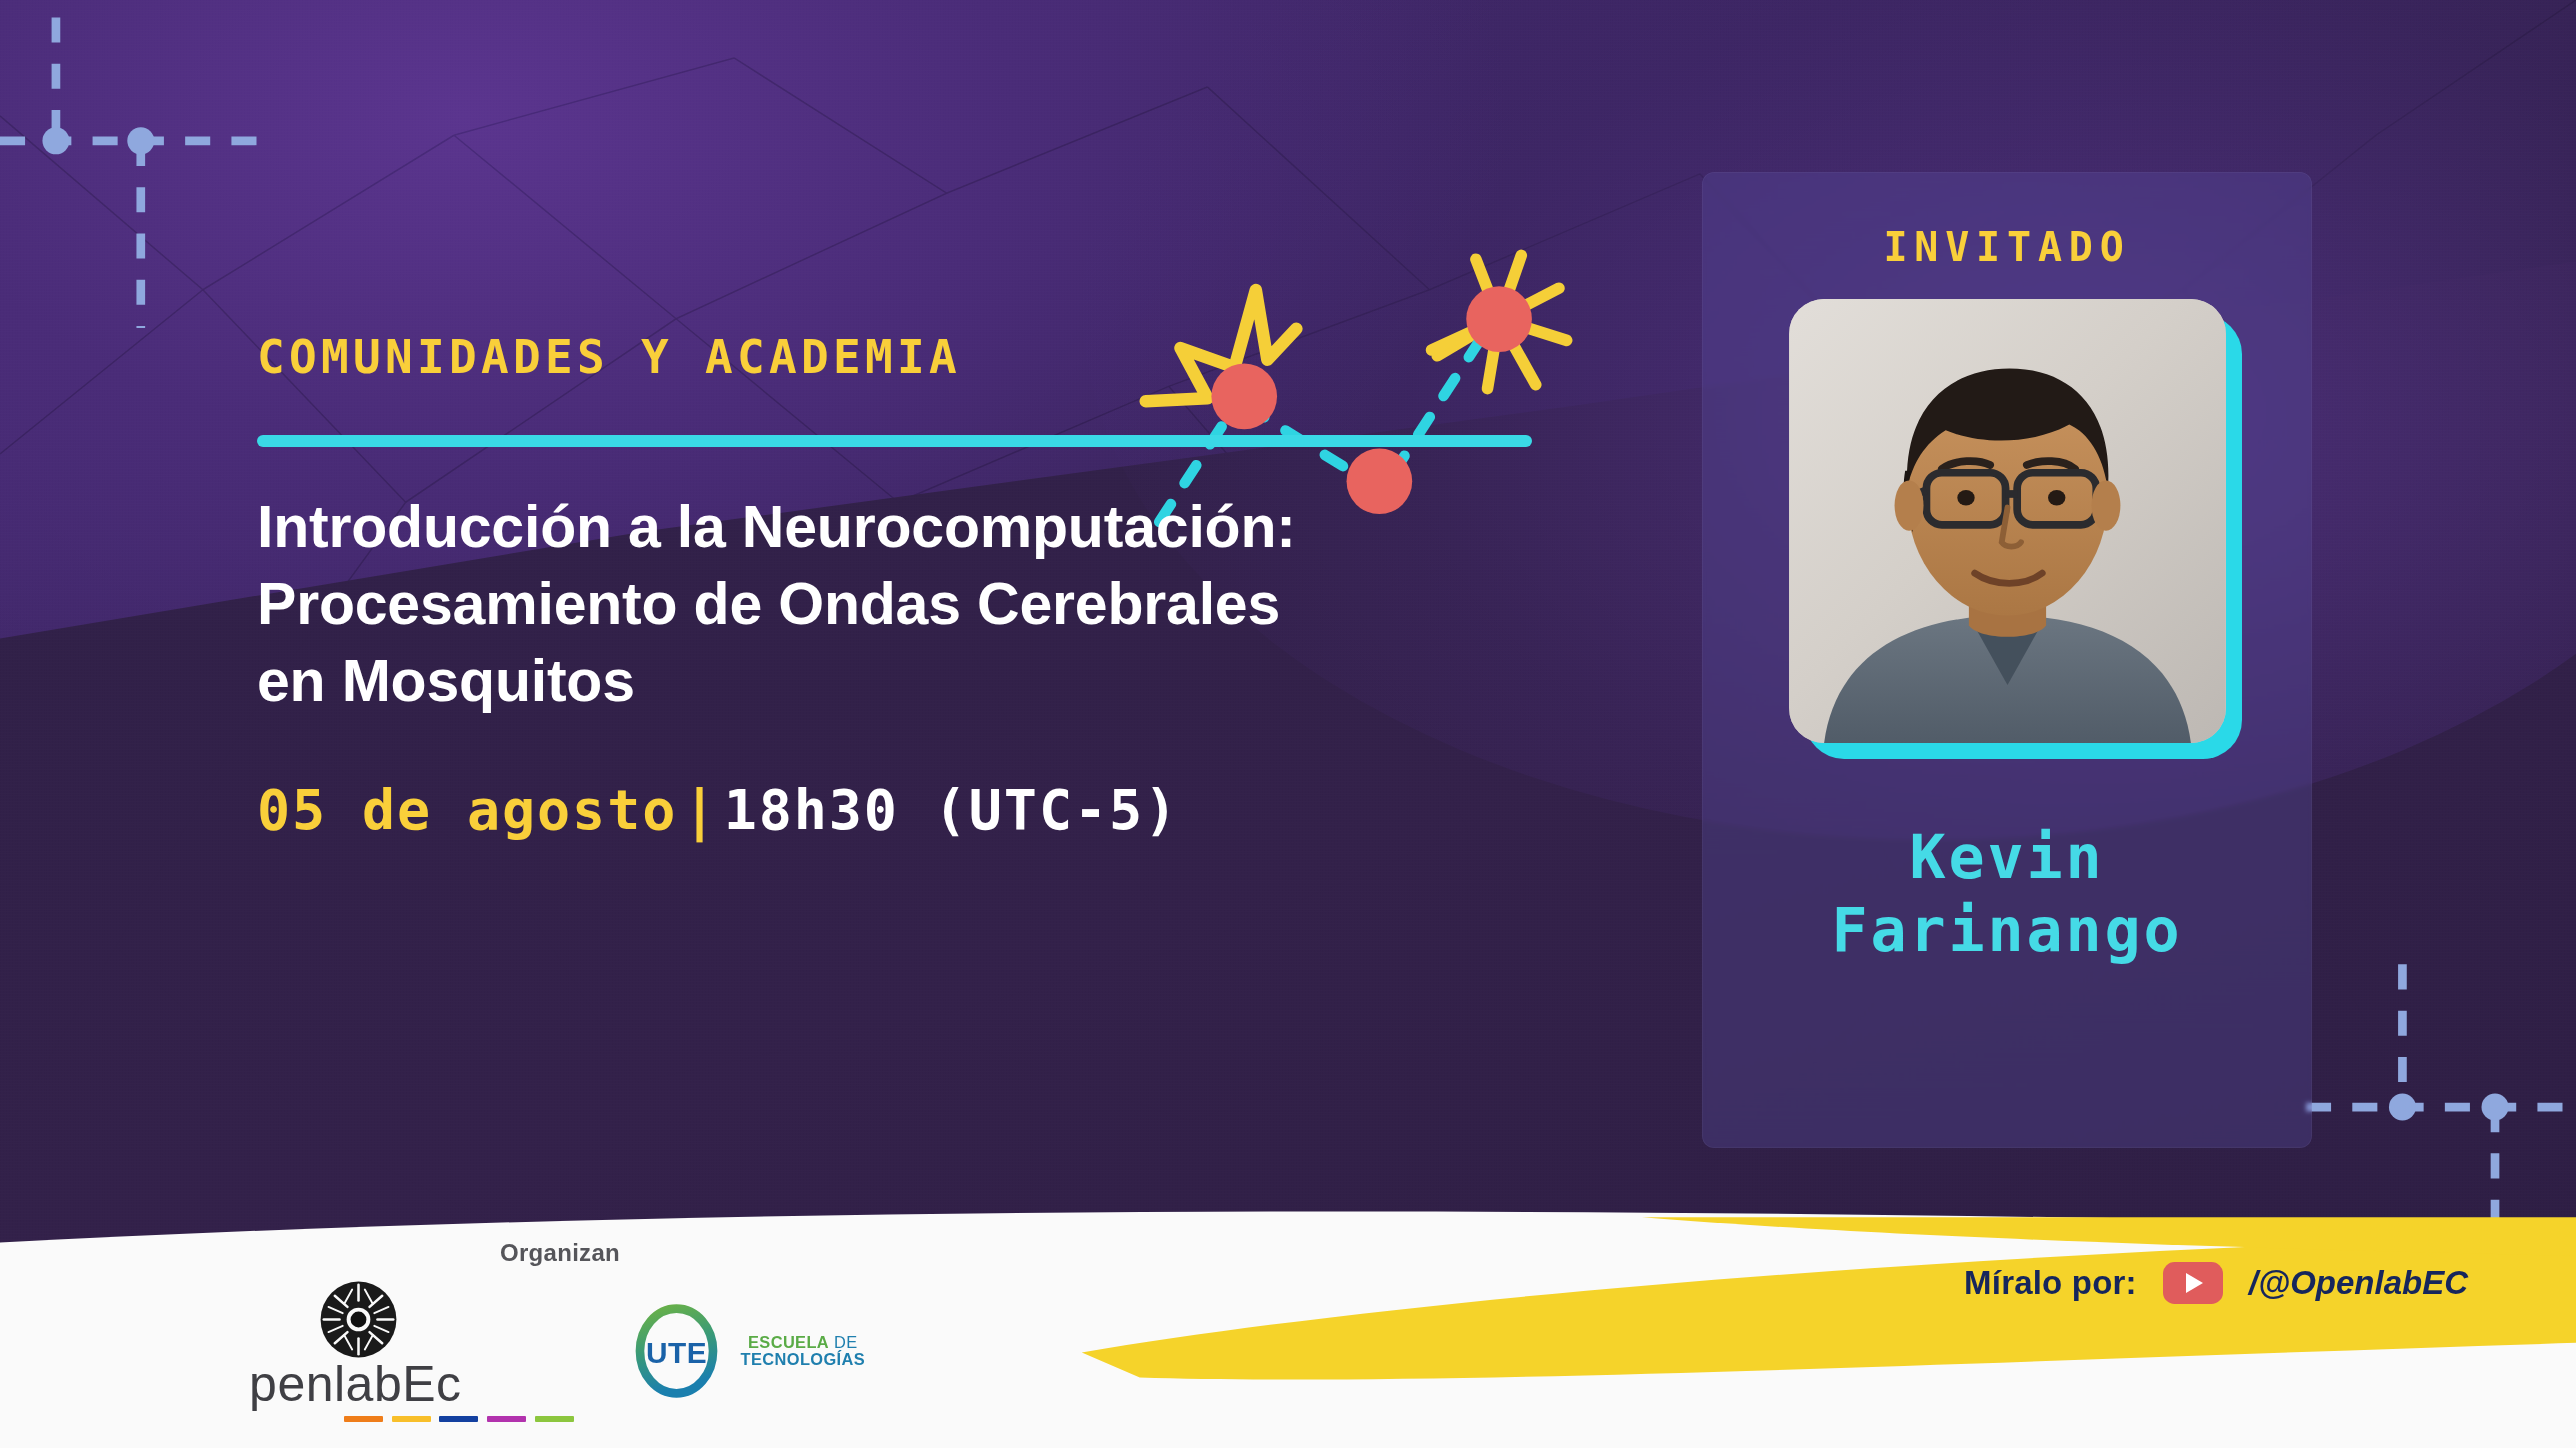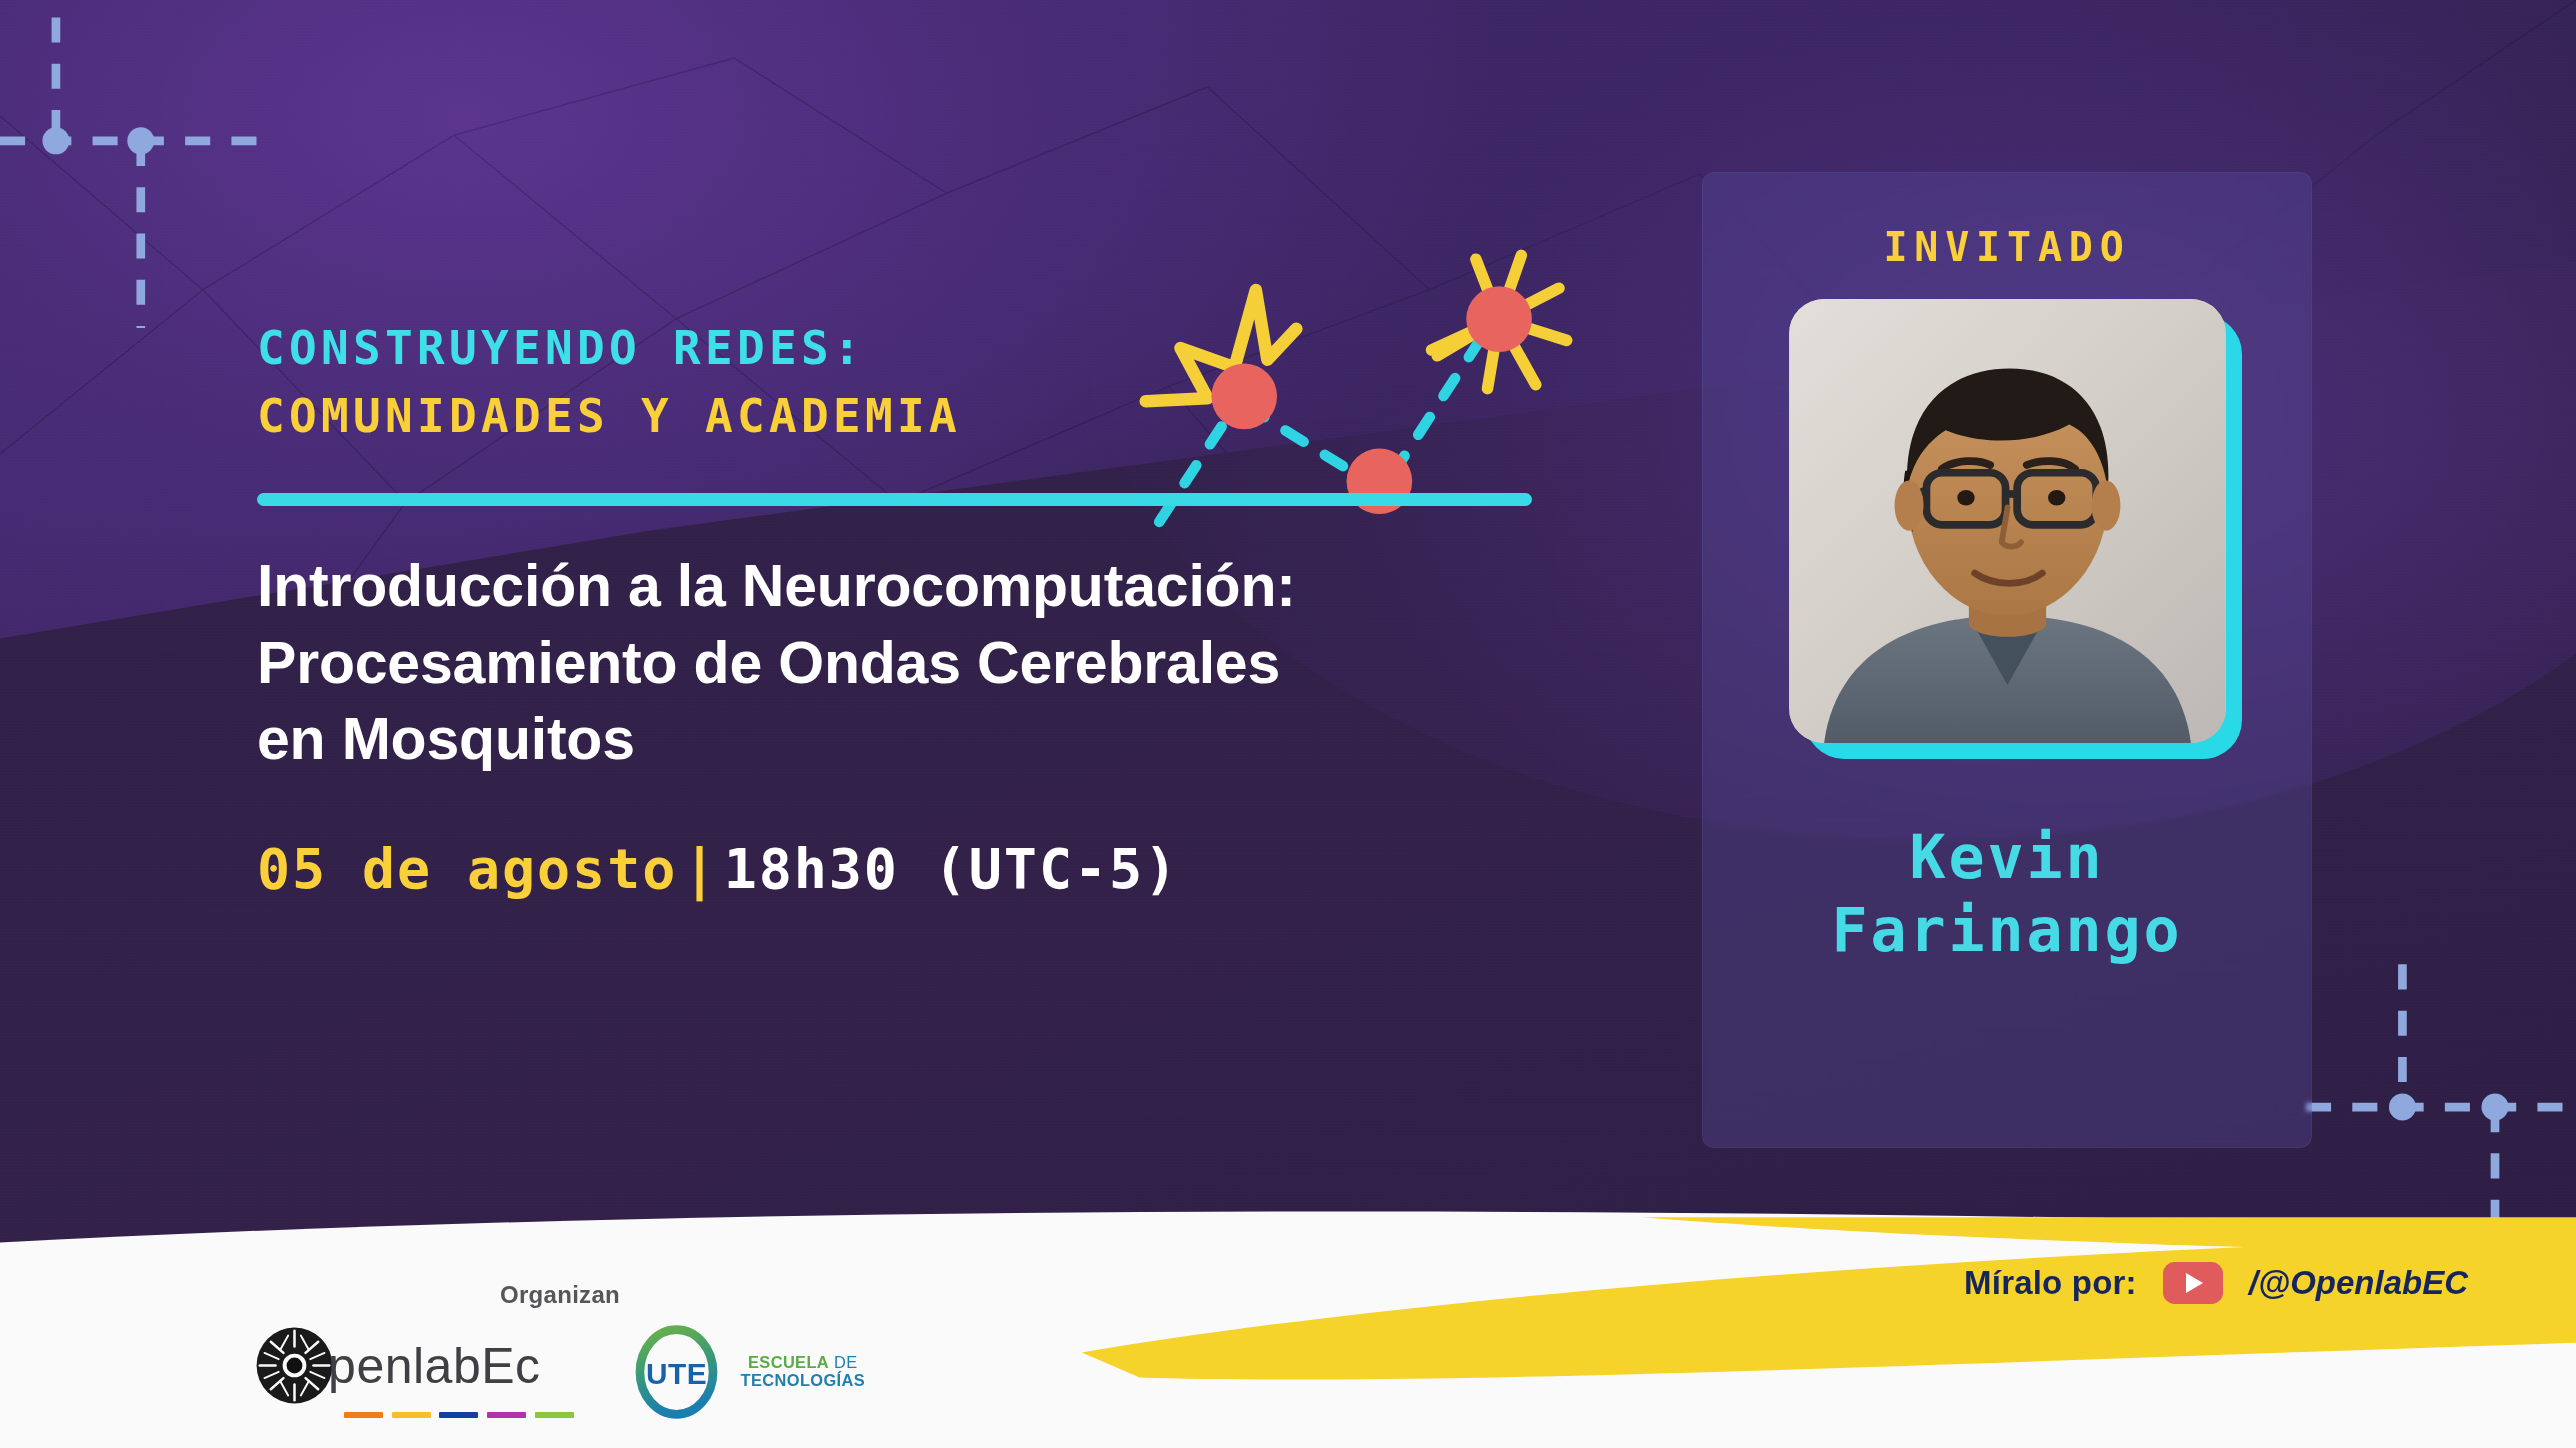--- a/index.html
+++ b/index.html
@@ -148,21 +148,21 @@
   }
   .organizan-label{
     font-family:"Liberation Sans", sans-serif;
     font-weight:700; font-size:24px; color:#55555a;
     letter-spacing:0.3px;
     margin-bottom:13.5px;
   }
   .logos-row{ display:flex; align-items:center; justify-content:center; gap:58px; }
 
   .ologo{ display:flex; flex-direction:column; align-items:flex-start; }
-  .ologo-top{ display:flex; align-items:center; }
+  .ologo-top{ display:flex; align-items:center;flex-direction:column; }
   .ologo-word{
     font-family:"Liberation Sans", sans-serif;
     font-size:50px; font-weight:300; color:#3f3f44; letter-spacing:0.5px;
     line-height:1; margin-left:-5.8px;
   }
   .ologo-bars{ display:flex; gap:8.7px; margin-left:89px; margin-top:6.8px; }
   .ologo-bars i{ display:block; width:39px; height:5.8px; border-radius:1px; }
 
   .utelogo{ display:flex; align-items:center; gap:16px; }
   .ute-text{ display:flex; flex-direction:column; line-height:1.07; margin-left:3.9px; }
@@ -271,21 +271,20 @@
     </g>
 
     <circle cx="138" cy="170" r="34" fill="#e8645f"></circle>
     <circle cx="278" cy="258" r="34" fill="#e8645f"></circle>
     <circle cx="402" cy="90" r="34" fill="#e8645f"></circle>
   </svg>
 
   <div class="left-col">
 
     <div class="kicker">
-      <span class="l1">CONSTRUYENDO REDES:</span>
       <span class="l2">COMUNIDADES Y ACADEMIA</span>
     </div>
 
     <div class="rule"></div>
 
     <div class="talk-title">
       <span>Introducción a la Neurocomputación:</span>
       <span>Procesamiento de Ondas Cerebrales</span>
       <span>en Mosquitos</span>
     </div>

